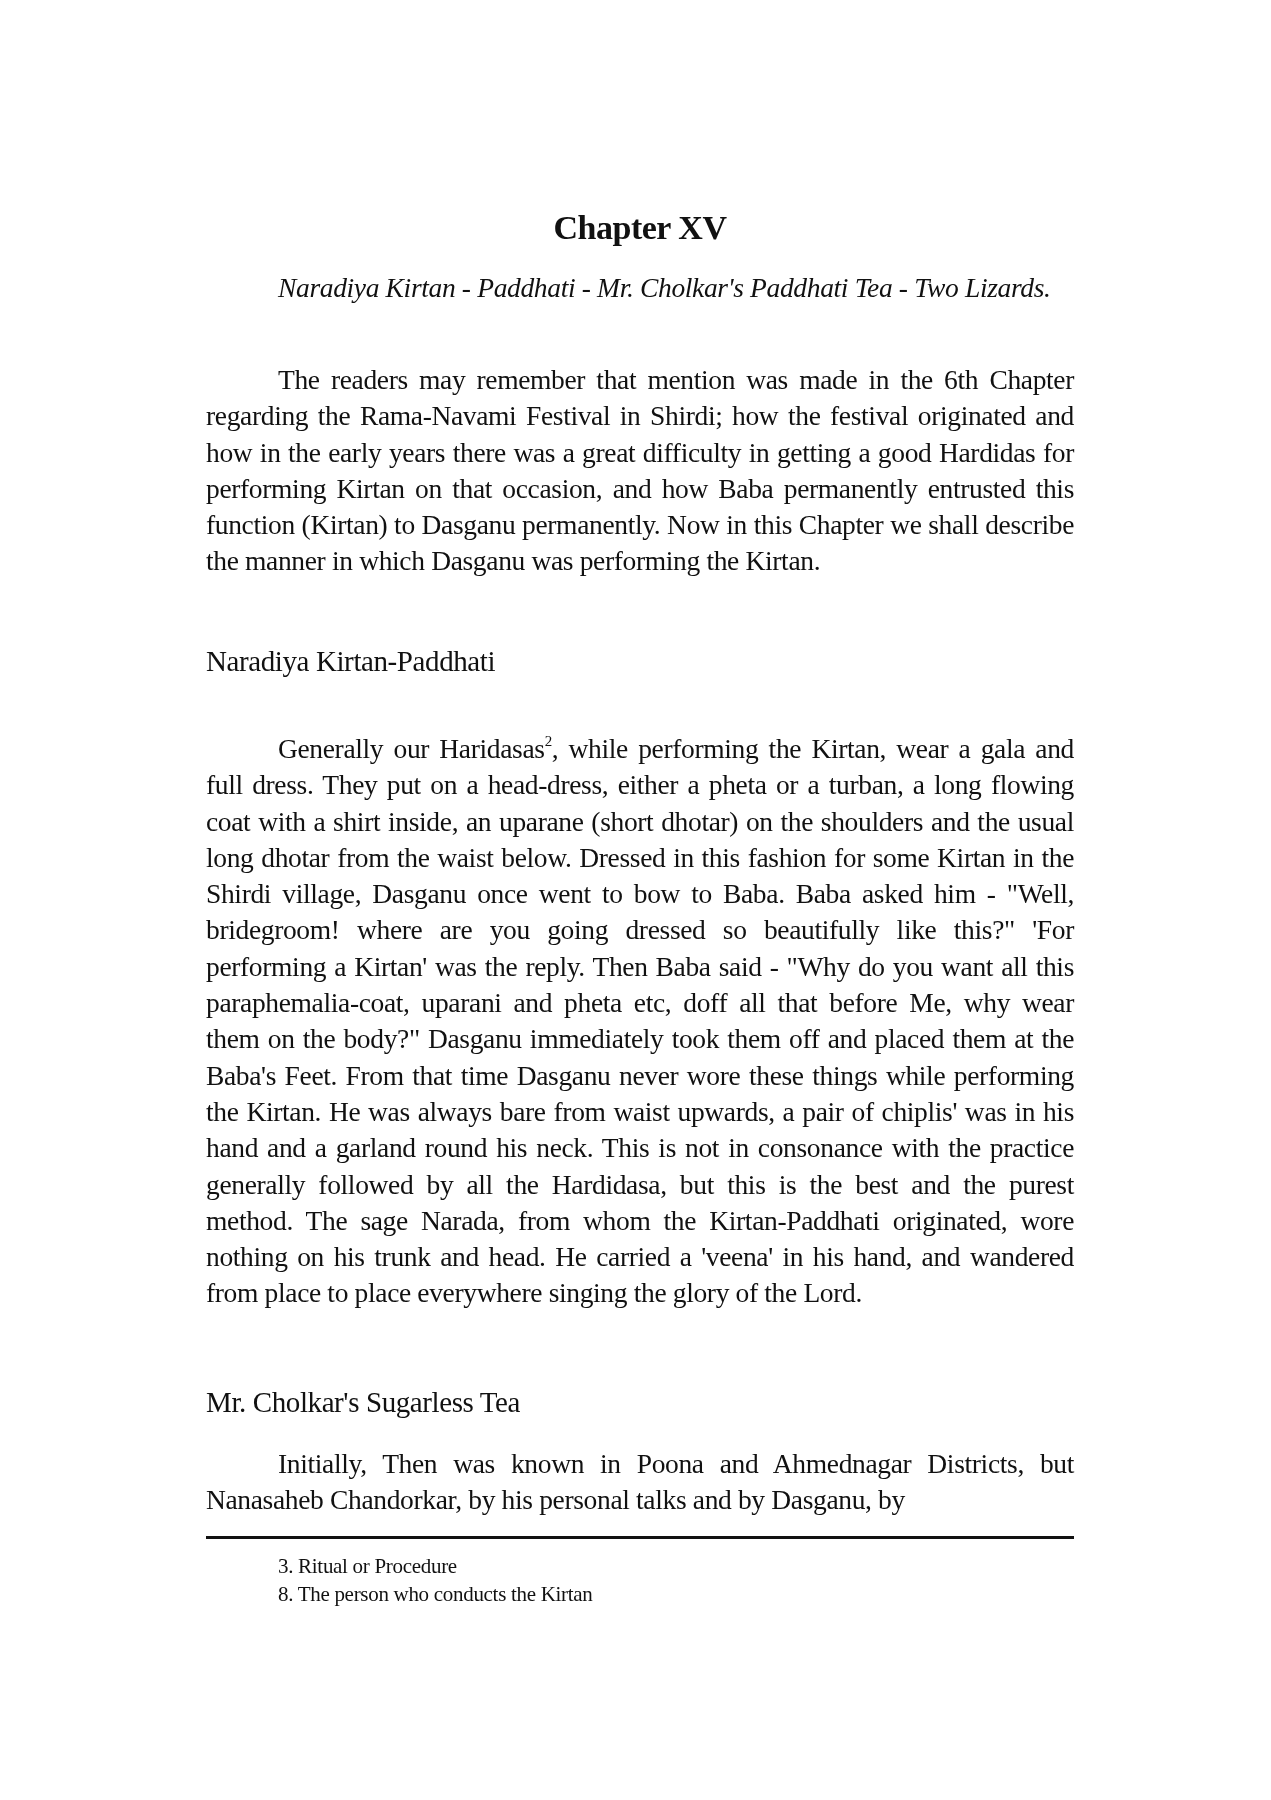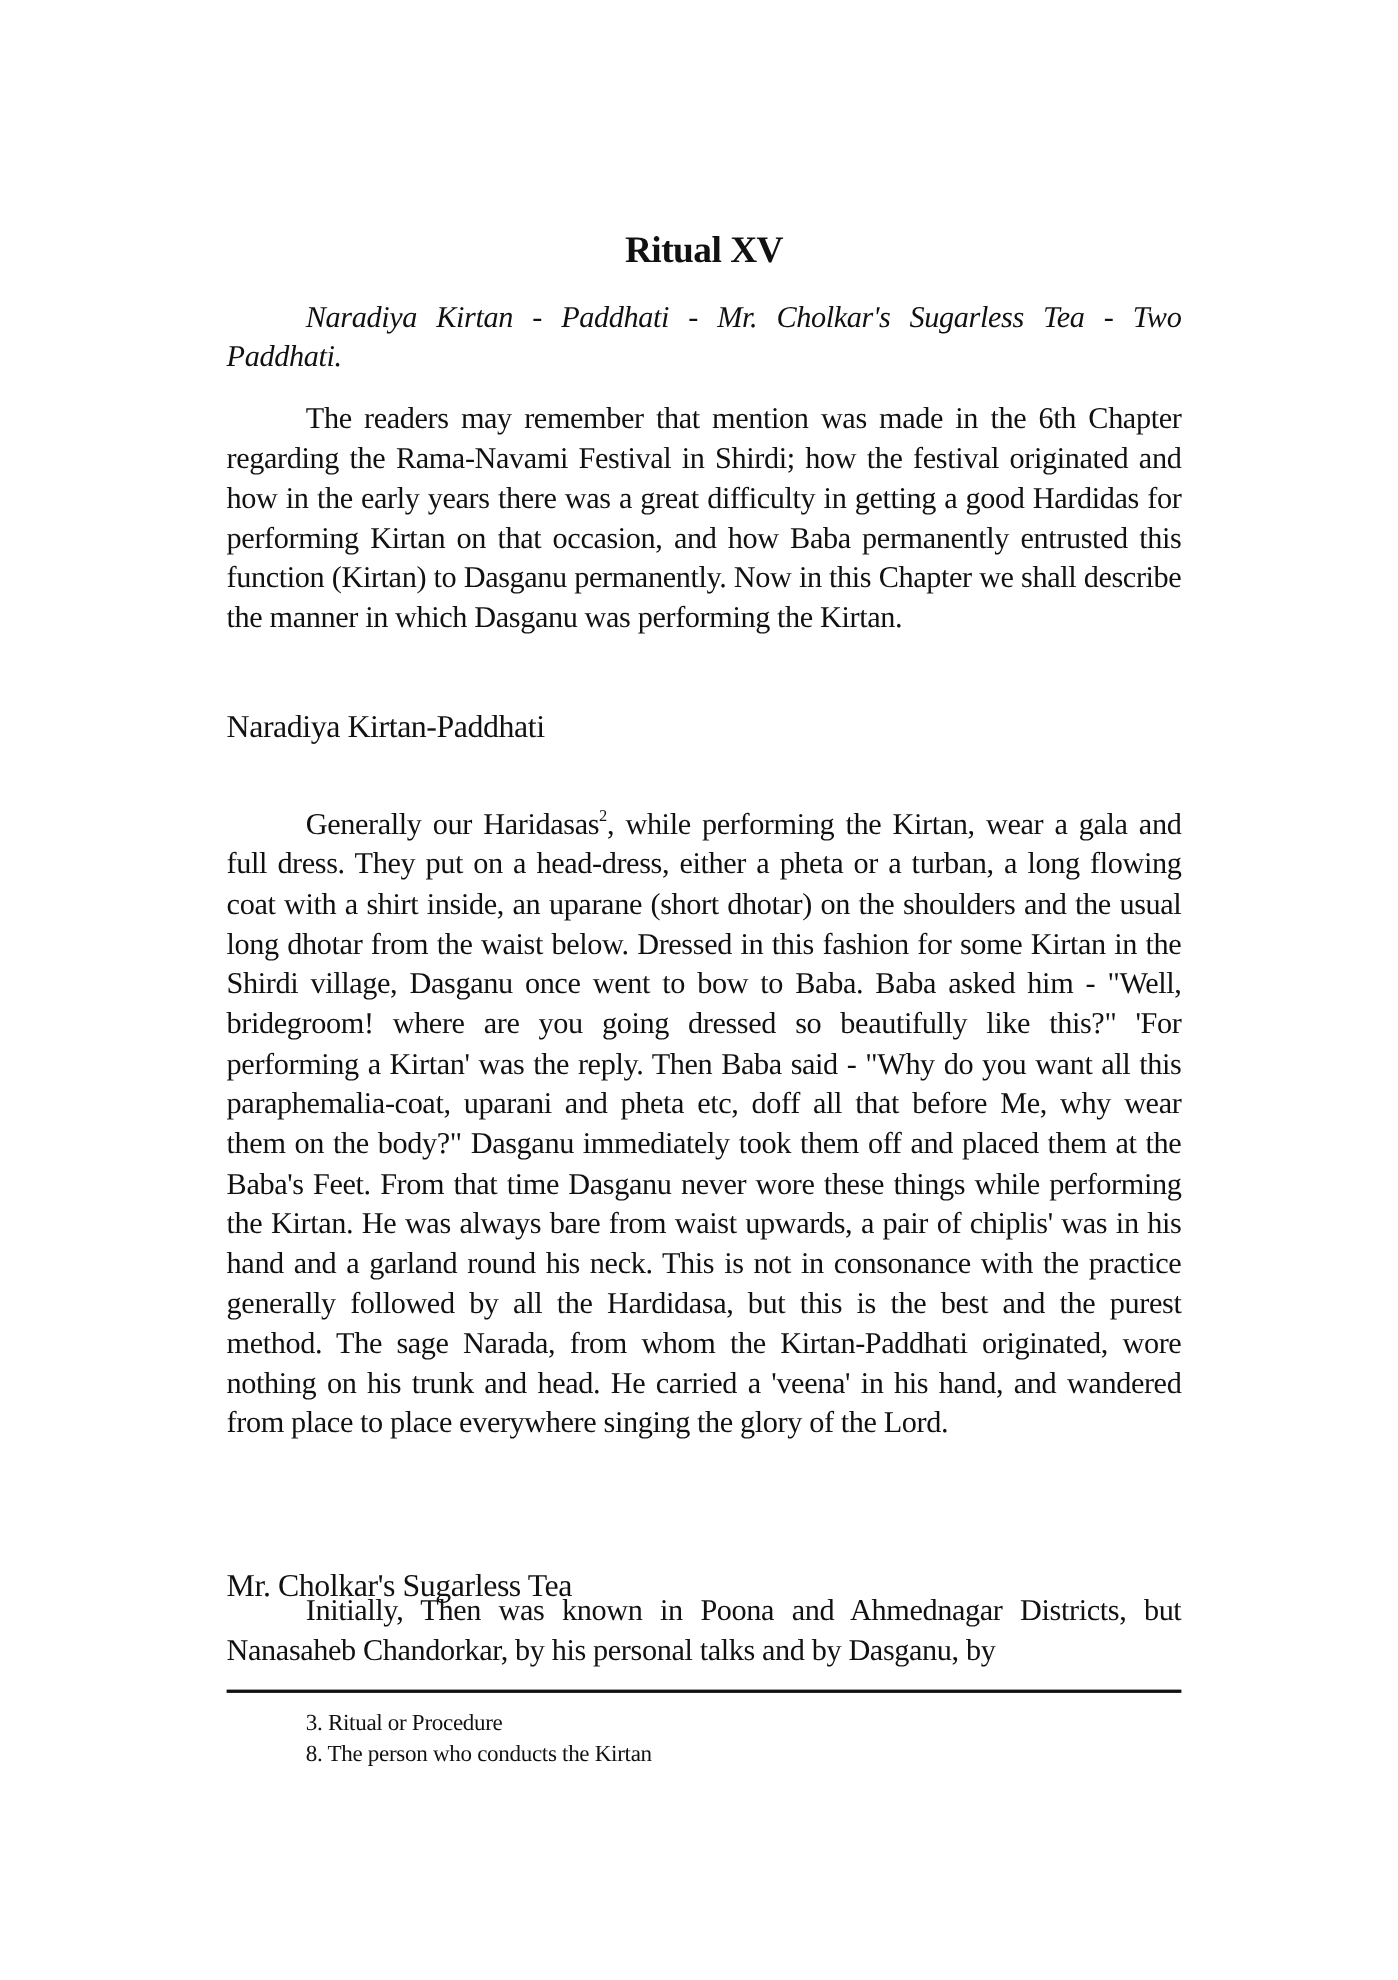--- a/index.html
+++ b/index.html
@@ -54,21 +54,21 @@
       position: absolute;
       left: 0;
       font-weight: normal;
       font-size: 29px;
       line-height: 36px;
       letter-spacing: -0.4px;
       text-align: right;
     }
     .h1 { top: 643px; }
     .p2 { top: 707px; margin-top: 24px; }
-    .h2 { top: 1424px; }
+    .h2 { top: 1384px; }
     .p3 { top: 1446px; }
     sup {
       font-size: 15px;
       line-height: 0;
       vertical-align: 12px;
     }
     .rule {
       position: absolute;
       top: 1536px;
       left: 0;
@@ -86,24 +86,24 @@
     }
     .footnote {
       display: block;
     }
   </style>
 </head>
 <body>
 
 <div class="page">
 
-  <div class="chapter-title">Ritual XV</div>
+  <div class="chapter-title">Chapter XV</div>
 
   <div class="text-block subtitle">
-    <p class="para">Naradiya Kirtan - Paddhati - Mr. Cholkar's Sugarless Tea - Two Paddhati.</p>
+    <p class="para">Naradiya Kirtan - Paddhati - Mr. Cholkar's Paddhati Tea - Two Lizards.</p>
   </div>
 
   <div class="text-block p1">
     <p class="para">The readers may remember that mention was made in the 6th Chapter regarding the Rama-Navami Festival in Shirdi; how the festival originated and how in the early years there was a great difficulty in getting a good Hardidas for performing Kirtan on that occasion, and how Baba permanently entrusted this function (Kirtan) to Dasganu permanently. Now in this Chapter we shall describe the manner in which Dasganu was performing the Kirtan.</p>
   </div>
 
   <div class="heading h1">Naradiya Kirtan-Paddhati</div>
 
   <div class="text-block p2">
     <p class="para"><span>Generally our Haridasas</span><sup>2</sup><span>, while performing the Kirtan, wear a gala and full dress. They put on a head-dress, either a pheta or a turban, a long flowing coat with a shirt inside, an uparane (short dhotar) on the shoulders and the usual long dhotar from the waist below. Dressed in this fashion for some Kirtan in the Shirdi village, Dasganu once went to bow to Baba. Baba asked him - "Well, bridegroom! where are you going dressed so beautifully like this?" 'For performing a Kirtan' was the reply. Then Baba said - "Why do you want all this paraphemalia-coat, uparani and pheta etc, doff all that before Me, why wear them on the body?" Dasganu immediately took them off and placed them at the Baba's Feet. From that time Dasganu never wore these things while performing the Kirtan. He was always bare from waist upwards, a pair of chiplis' was in his hand and a garland round his neck. This is not in consonance with the practice generally followed by all the Hardidasa, but this is the best and the purest method. The sage Narada, from whom the Kirtan-Paddhati originated, wore nothing on his trunk and head. He carried a 'veena' in his hand, and wandered from place to place everywhere singing the glory of the Lord.</span></p>

